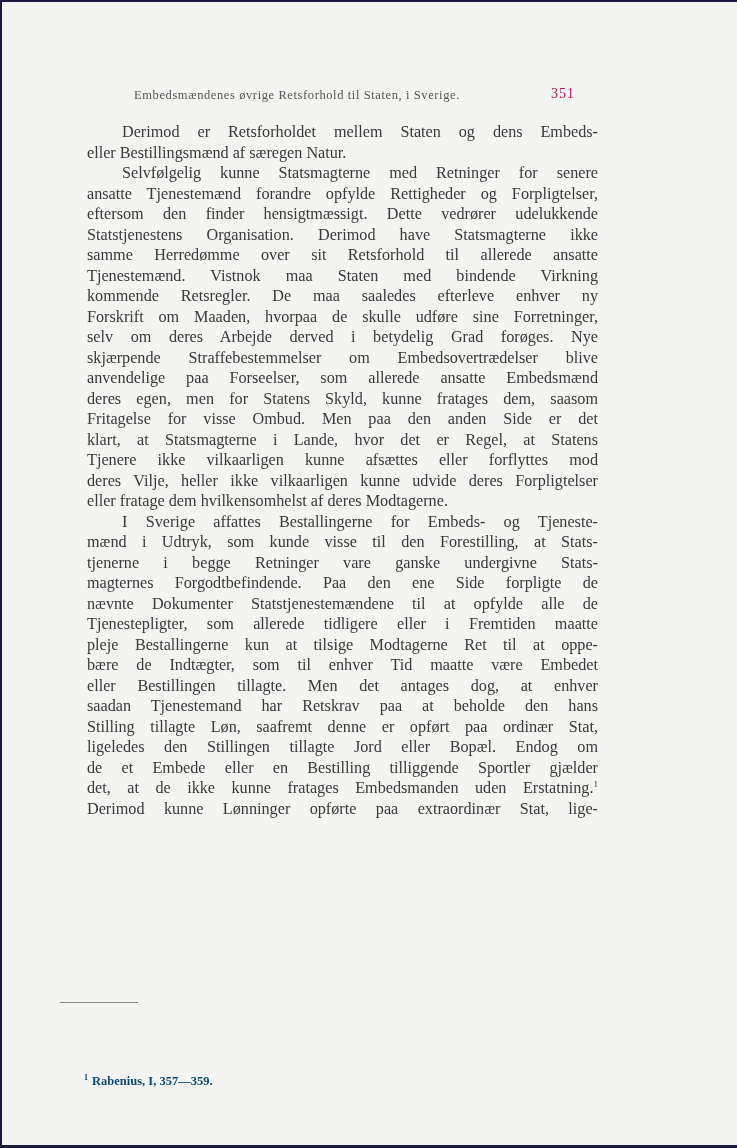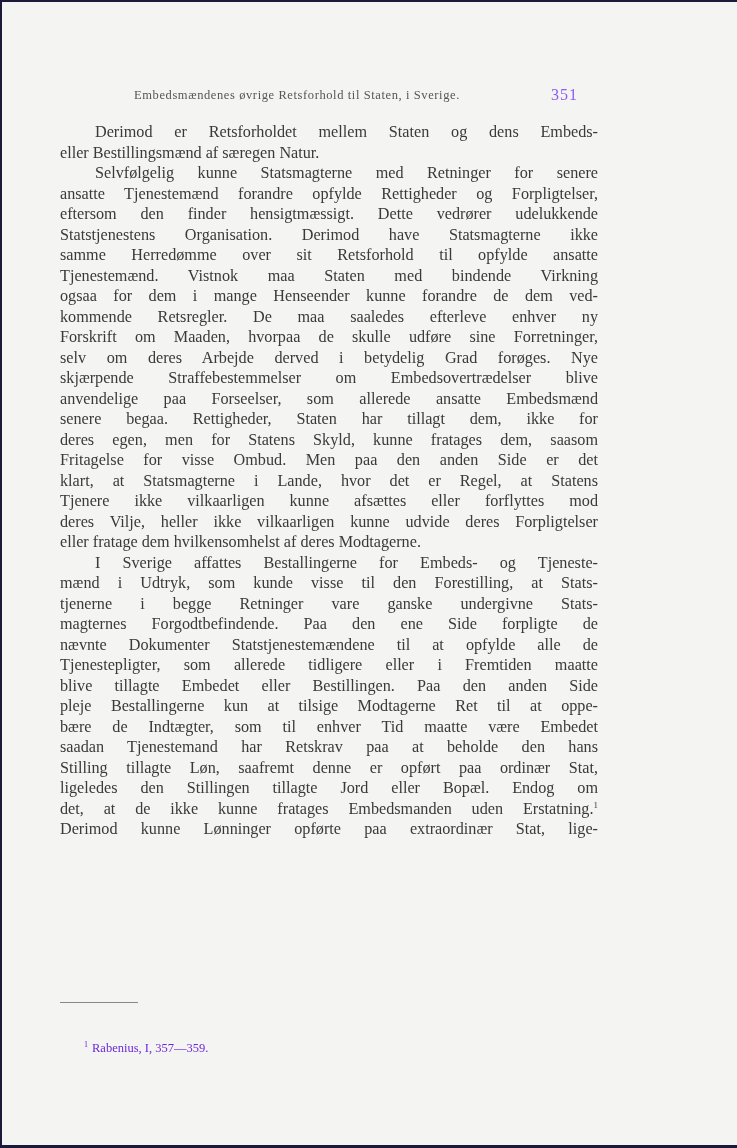--- a/index.html
+++ b/index.html
@@ -23,100 +23,101 @@
     font-family: "Liberation Serif", serif;
     font-size: 12.5px;
     color: #555;
     letter-spacing: 0.6px;
     white-space: nowrap;
   }
   .pagenum {
     position: absolute;
     left: 549px; top: 84px;
     font-family: "Liberation Serif", serif;
-    font-size: 16px;
-    color: #8b5cf6;
+    font-size: 14px;
+    color: #be185d;
     letter-spacing: 1px;
   }
   .body-text {
     position: absolute;
     left: 58px; top: 120px;
     width: 538px;
     font-family: "Liberation Serif", serif;
     font-size: 16.2px;
     line-height: 20.5px;
     color: #3a3a3a;
     text-align: justify;
   }
   .line {
     display: block;
     text-align: justify;
     text-align-last: justify;
     white-space: nowrap;
     height: 20.5px;
+    margin-left: 27px;
   }
   .line.last { text-align-last: left; }
   .line.indent { padding-left: 35px; }
   sup.fnref { font-size: 9px; vertical-align: 6px; line-height: 0; }
   .rule {
     position: absolute;
     left: 58px; top: 1000px;
     width: 78px; height: 1px;
     background: #888;
   }
   .footnote {
     position: absolute;
-    left: 82px; top: 1038px;
+    left: 82px; top: 1071px;
     font-family: "Liberation Serif", serif;
     font-size: 12.5px;
-    color: #6d28d9;
+    color: #0c4a6e;
+    font-weight: bold;
   }
   .footnote sup { font-size: 8px; vertical-align: 5px; margin-right: 4px; }
 </style>
 </head>
 <body>
 
 <div class="page">
   <div class="header">Embedsmændenes øvrige Retsforhold til Staten, i Sverige.</div>
   <div class="pagenum">351</div>
 
   <div class="body-text" id="body-lines">
       <span class="line indent"><span>Derimod er Retsforholdet mellem Staten og dens Embeds-</span></span>
       <span class="line last"><span>eller Bestillingsmænd af særegen Natur.</span></span>
       <span class="line indent"><span>Selvfølgelig kunne Statsmagterne med Retninger for senere</span></span>
       <span class="line"><span>ansatte Tjenestemænd forandre opfylde Rettigheder og Forpligtelser,</span></span>
       <span class="line"><span>eftersom den finder hensigtmæssigt. Dette vedrører udelukkende</span></span>
       <span class="line"><span>Statstjenestens Organisation. Derimod have Statsmagterne ikke</span></span>
-      <span class="line"><span>samme Herredømme over sit Retsforhold til opfylde ansatte</span></span>
+      <span class="line"><span>samme Herredømme over sit Retsforhold til allerede ansatte</span></span>
       <span class="line"><span>Tjenestemænd. Vistnok maa Staten med bindende Virkning</span></span>
-      <span class="line"><span>ogsaa for dem i mange Henseender kunne forandre de dem ved-</span></span>
       <span class="line"><span>kommende Retsregler. De maa saaledes efterleve enhver ny</span></span>
       <span class="line"><span>Forskrift om Maaden, hvorpaa de skulle udføre sine Forretninger,</span></span>
       <span class="line"><span>selv om deres Arbejde derved i betydelig Grad forøges. Nye</span></span>
       <span class="line"><span>skjærpende Straffebestemmelser om Embedsovertrædelser blive</span></span>
       <span class="line"><span>anvendelige paa Forseelser, som allerede ansatte Embedsmænd</span></span>
-      <span class="line"><span>senere begaa. Rettigheder, Staten har tillagt dem, ikke for</span></span>
       <span class="line"><span>deres egen, men for Statens Skyld, kunne fratages dem, saasom</span></span>
       <span class="line"><span>Fritagelse for visse Ombud. Men paa den anden Side er det</span></span>
       <span class="line"><span>klart, at Statsmagterne i Lande, hvor det er Regel, at Statens</span></span>
       <span class="line"><span>Tjenere ikke vilkaarligen kunne afsættes eller forflyttes mod</span></span>
       <span class="line"><span>deres Vilje, heller ikke vilkaarligen kunne udvide deres Forpligtelser</span></span>
       <span class="line last"><span>eller fratage dem hvilkensomhelst af deres Modtagerne.</span></span>
       <span class="line indent"><span>I Sverige affattes Bestallingerne for Embeds- og Tjeneste-</span></span>
       <span class="line"><span>mænd i Udtryk, som kunde visse til den Forestilling, at Stats-</span></span>
       <span class="line"><span>tjenerne i begge Retninger vare ganske undergivne Stats-</span></span>
       <span class="line"><span>magternes Forgodtbefindende. Paa den ene Side forpligte de</span></span>
       <span class="line"><span>nævnte Dokumenter Statstjenestemændene til at opfylde alle de</span></span>
       <span class="line"><span>Tjenestepligter, som allerede tidligere eller i Fremtiden maatte</span></span>
-      <span class="line"><span>blive tillagte Embedet eller Bestillingen. Paa den anden Side</span></span>
       <span class="line"><span>pleje Bestallingerne kun at tilsige Modtagerne Ret til at oppe-</span></span>
       <span class="line"><span>bære de Indtægter, som til enhver Tid maatte være Embedet</span></span>
+      <span class="line"><span>eller Bestillingen tillagte. Men det antages dog, at enhver</span></span>
       <span class="line"><span>saadan Tjenestemand har Retskrav paa at beholde den hans</span></span>
       <span class="line"><span>Stilling tillagte Løn, saafremt denne er opført paa ordinær Stat,</span></span>
       <span class="line"><span>ligeledes den Stillingen tillagte Jord eller Bopæl. Endog om</span></span>
+      <span class="line"><span>de et Embede eller en Bestilling tilliggende Sportler gjælder</span></span>
       <span class="line"><span>det, at de ikke kunne fratages Embedsmanden uden Erstatning.</span><sup class="fnref">1</sup></span>
       <span class="line"><span>Derimod kunne Lønninger opførte paa extraordinær Stat, lige-</span></span>
     </div>
 
   <div class="rule"></div>
   <div class="footnote">
     <sup>1</sup><span>Rabenius, I, 357—359.</span>
   </div>
 </div>
 

